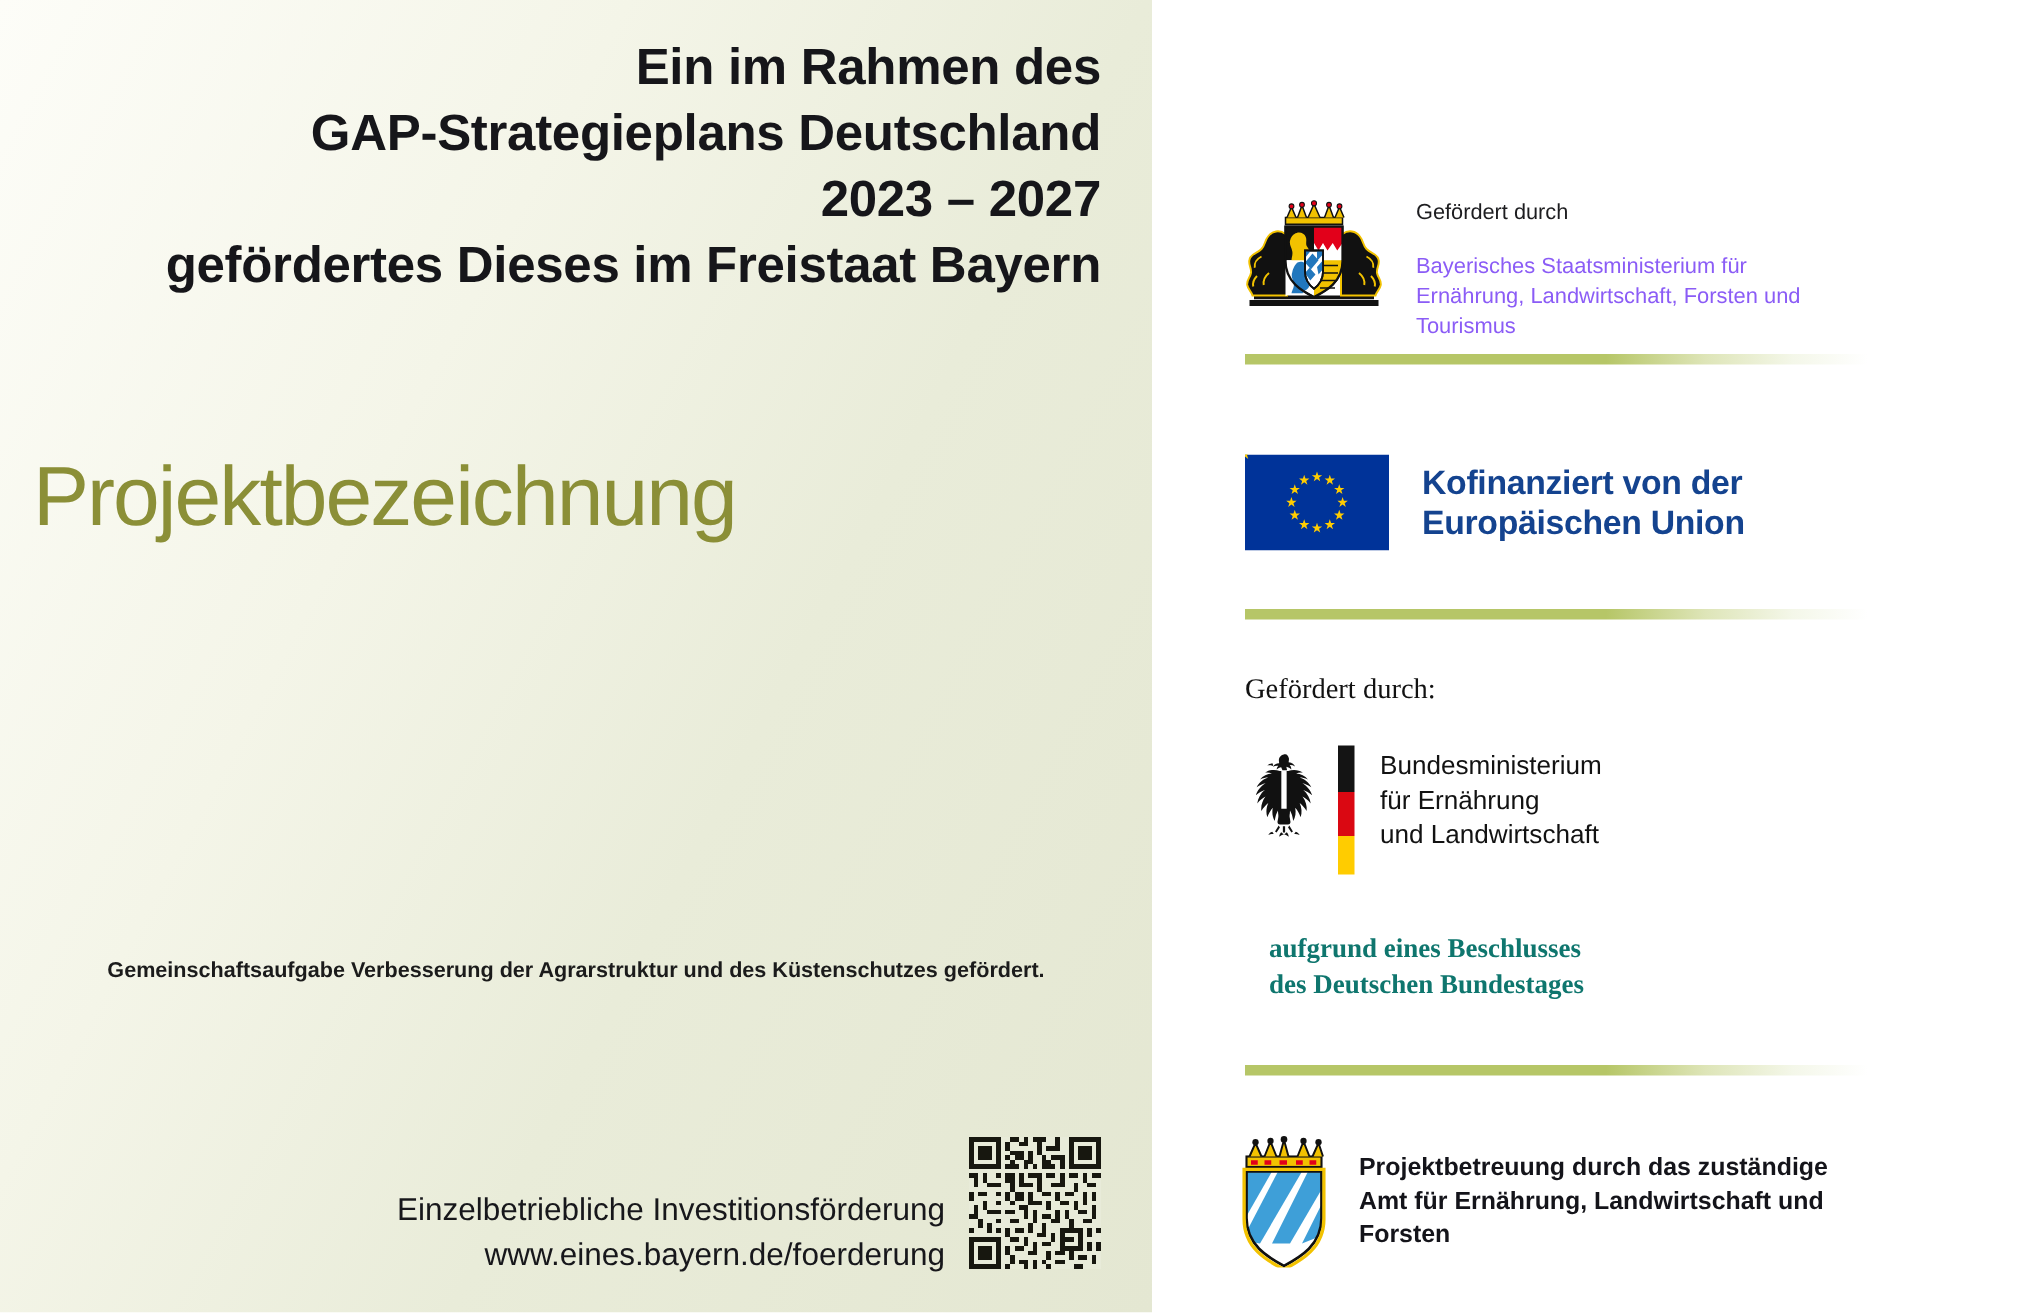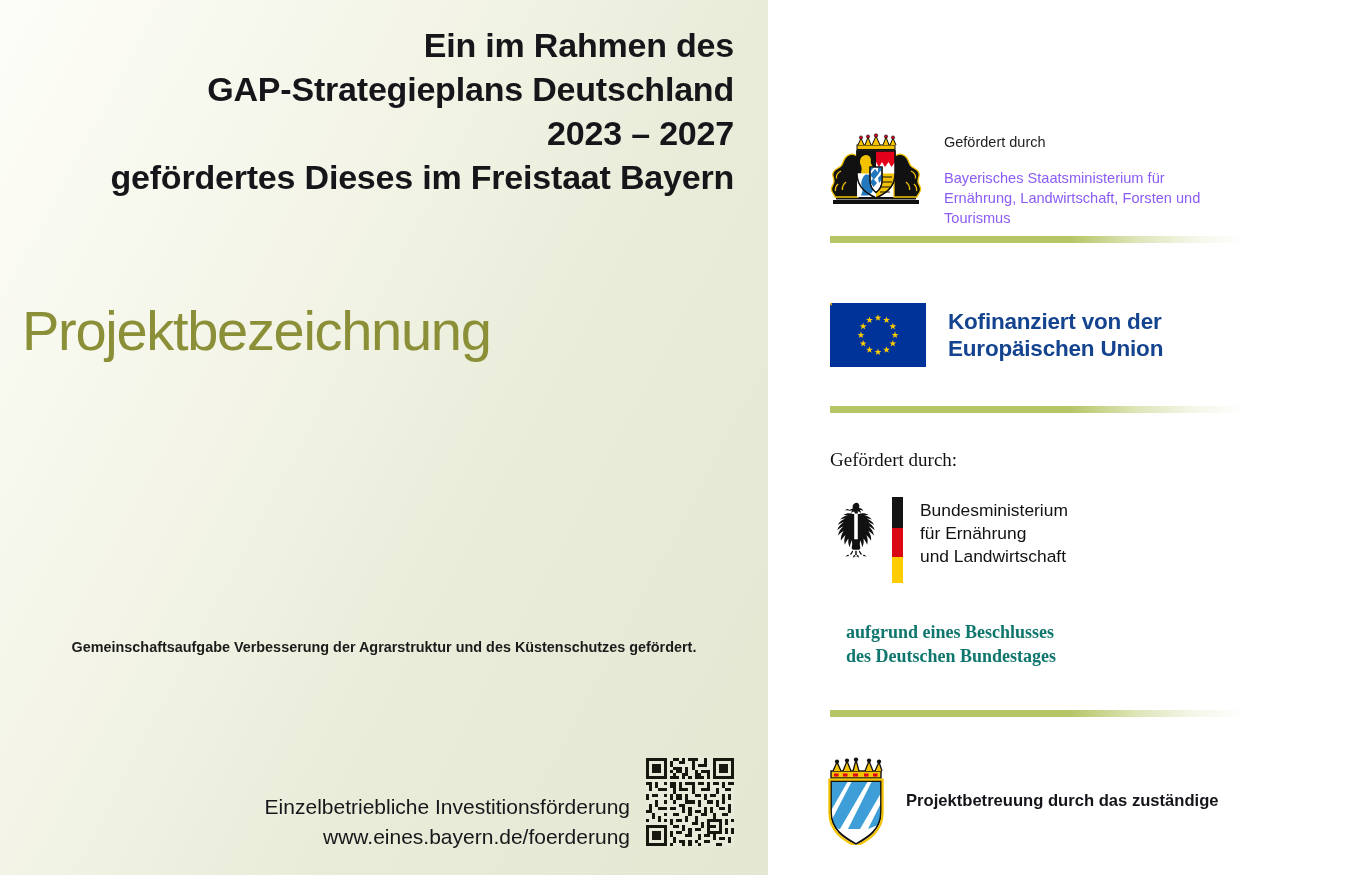--- a/index.html
+++ b/index.html
@@ -444,17 +444,18 @@
             <path d="M46 24 L62 24 L34 72 L22 72 Z"></path>
             <path d="M66 24 L72 34 L52 68 L42 72 Z"></path>
             <path d="M72 44 L72 58 L62 62 Z"></path>
           </g>
           <path d="M5 24h50v31c0 18-14 26-25 32C19 81 5 73 5 55V24z" fill="none" stroke="#111" stroke-width="1.8"></path>
           <path d="M3.4 22.6h53.2v33.2c0 19-15 27.6-26.6 33.4C18.4 83.4 3.4 74.8 3.4 55.8V22.6z" fill="none" stroke="#f2c200" stroke-width="2.2"></path>
         </svg>
       </div>
       <div class="aelf-txt">
         <div>Projektbetreuung durch das zuständige</div>
+        <div>Amt für Ernährung, Landwirtschaft und Forsten</div>
       </div>
     </div>
 
   </div>
 </div>
 
 </body></html>

